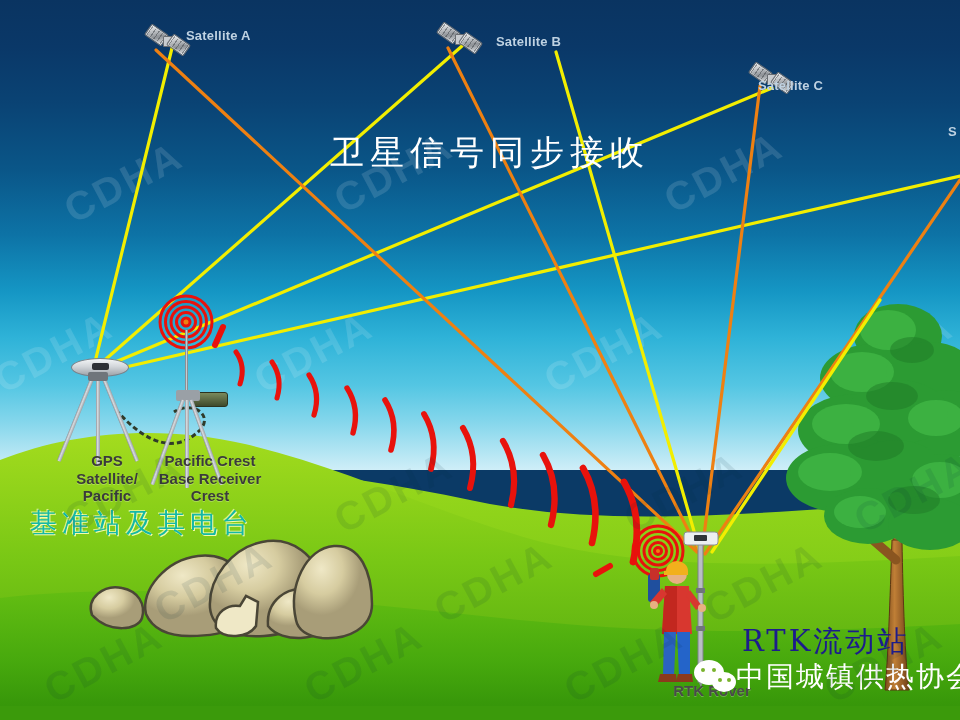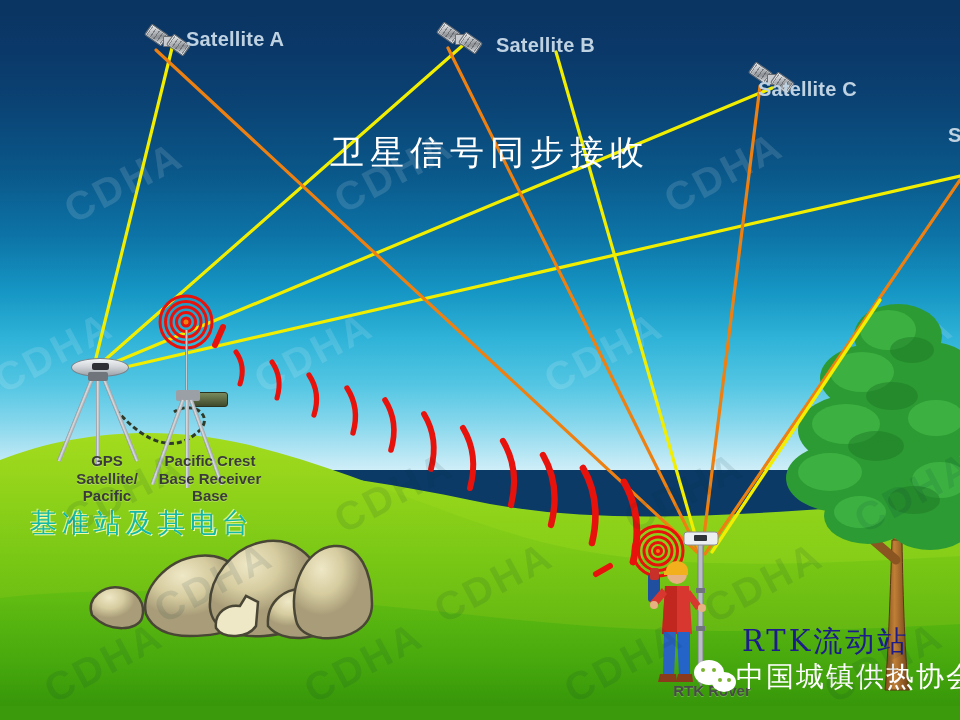--- a/index.html
+++ b/index.html
@@ -28,21 +28,21 @@
   
   .sat{position:absolute;width:46px;height:34px;}
   .sat .panel{position:absolute;width:19px;height:12px;border-radius:2px;
      background:linear-gradient(135deg,#f2f2f2 0%,#b9bcc0 35%,#8d9196 60%,#e6e8ea 100%);
      border:1px solid #6a6e73;
      box-shadow:inset 0 0 0 1px rgba(255,255,255,.35);}
   .sat .panel:after{content:"";position:absolute;left:1px;top:1px;right:1px;bottom:1px;
      background:repeating-linear-gradient(90deg,rgba(70,75,80,.55) 0 1px,transparent 1px 4px);}
   .sat .body{position:absolute;width:9px;height:9px;background:#c9ccd0;border:1px solid #6a6e73;border-radius:1px;}
 
-  .satlabel{position:absolute;color:#bfd2e2;font-size:20px;font-weight:600;
+  .satlabel{position:absolute;color:#bfd2e2;font-size:13px;font-weight:600;
      font-family:"Liberation Sans",sans-serif;white-space:nowrap;letter-spacing:.2px;}
 
   
   .title-cn{position:absolute;color:#ffffff;font-size:34px;letter-spacing:6px;
      font-family:"DejaVu Serif",serif;white-space:nowrap;margin-top:32px;}
 
   
   .en-label{position:absolute;color:#3b3b3b;font-size:15px;font-weight:700;
      font-family:"Liberation Sans",sans-serif;text-align:center;line-height:1.18;
      text-shadow:0 1px 0 rgba(255,255,255,.25);}
@@ -290,21 +290,21 @@
 
   <div class="en-label" style="left:60px;top:452px;width:94px">
     <div>GPS</div>
     <div>Satellite/</div>
     <div>Pacific</div>
   </div>
 
   <div class="en-label" style="left:140px;top:452px;width:140px">
     <div>Pacific Crest</div>
     <div>Base Receiver</div>
-    <div>Base</div>
+    <div>Crest</div>
   </div>
 
   <div class="cn-yellow" style="left:30px;top:505px">基准站及其电台</div>
 
   <div class="person" style="left:632px;top:530px;width:110px;height:160px">
     <svg width="110" height="160" viewBox="0 0 110 160">
 
       <rect x="66" y="14" width="5" height="138" fill="#b9bec4" stroke="#7d8288" stroke-width="1"></rect>
       <rect x="64" y="58" width="9" height="5" fill="#6f757b"></rect>
       <rect x="64" y="96" width="9" height="5" fill="#6f757b"></rect>

